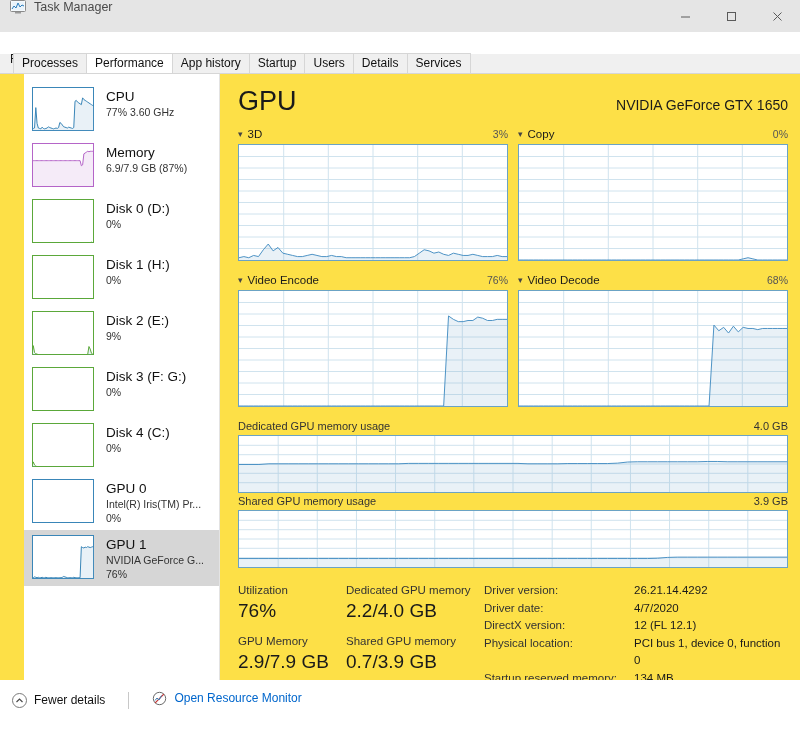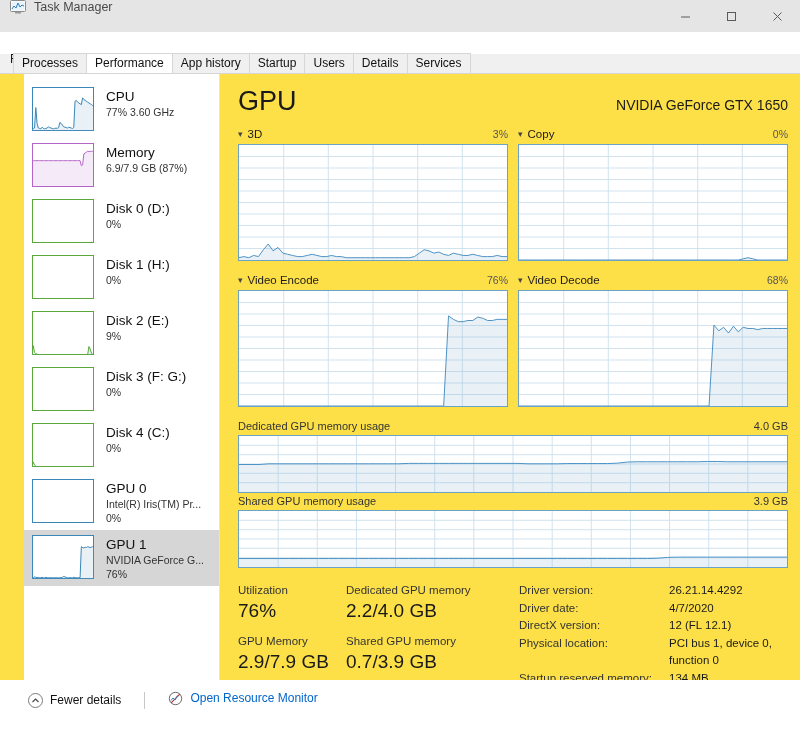--- a/index.html
+++ b/index.html
@@ -89,27 +89,27 @@
   
   .stats { display:flex; margin-top:14px; }
   .stat-col { display:flex; flex-direction:column; }
   .stat-col.c1 { width:108px; }
   .stat-col.c2 { width:134px; }
   .stat-block { margin-bottom:10px; }
   .stat-label { font-size:11.5px; color:#333; line-height:16px; }
   .stat-value { font-size:19px; color:#1a1a1a; line-height:25px; }
   .info-col { flex:1; padding-left:4px; }
   .info-row { display:flex; font-size:11.5px; line-height:17.5px; }
-  .info-key { color:#333; width:150px; flex:0 0 150px;margin-left:35px; }
+  .info-key { color:#333; width:150px; flex:0 0 150px; }
   .info-val { color:#1a1a1a; }
 
   
   .footer {
     height:40px; display:flex; align-items:center;
-    padding-left:28px; background:#fff; gap:12px;
+    padding-left:12px; background:#fff; gap:12px;
   }
   .fewer { display:flex; align-items:center; gap:7px; }
   .circ-icon { width:15px; height:15px; border:1px solid #7a7a7a; border-radius:50%; display:flex; align-items:center; justify-content:center; }
   .fewer-label { font-size:12px; color:#111; }
   .divider { width:1px; height:17px; background:#c8c8c8; margin:0 11px; }
   .resmon { display:flex; align-items:flex-start; gap:7px; }
   .resmon-label { font-size:12px; color:#0066cc; }
 </style>
 </head>
 <body>

